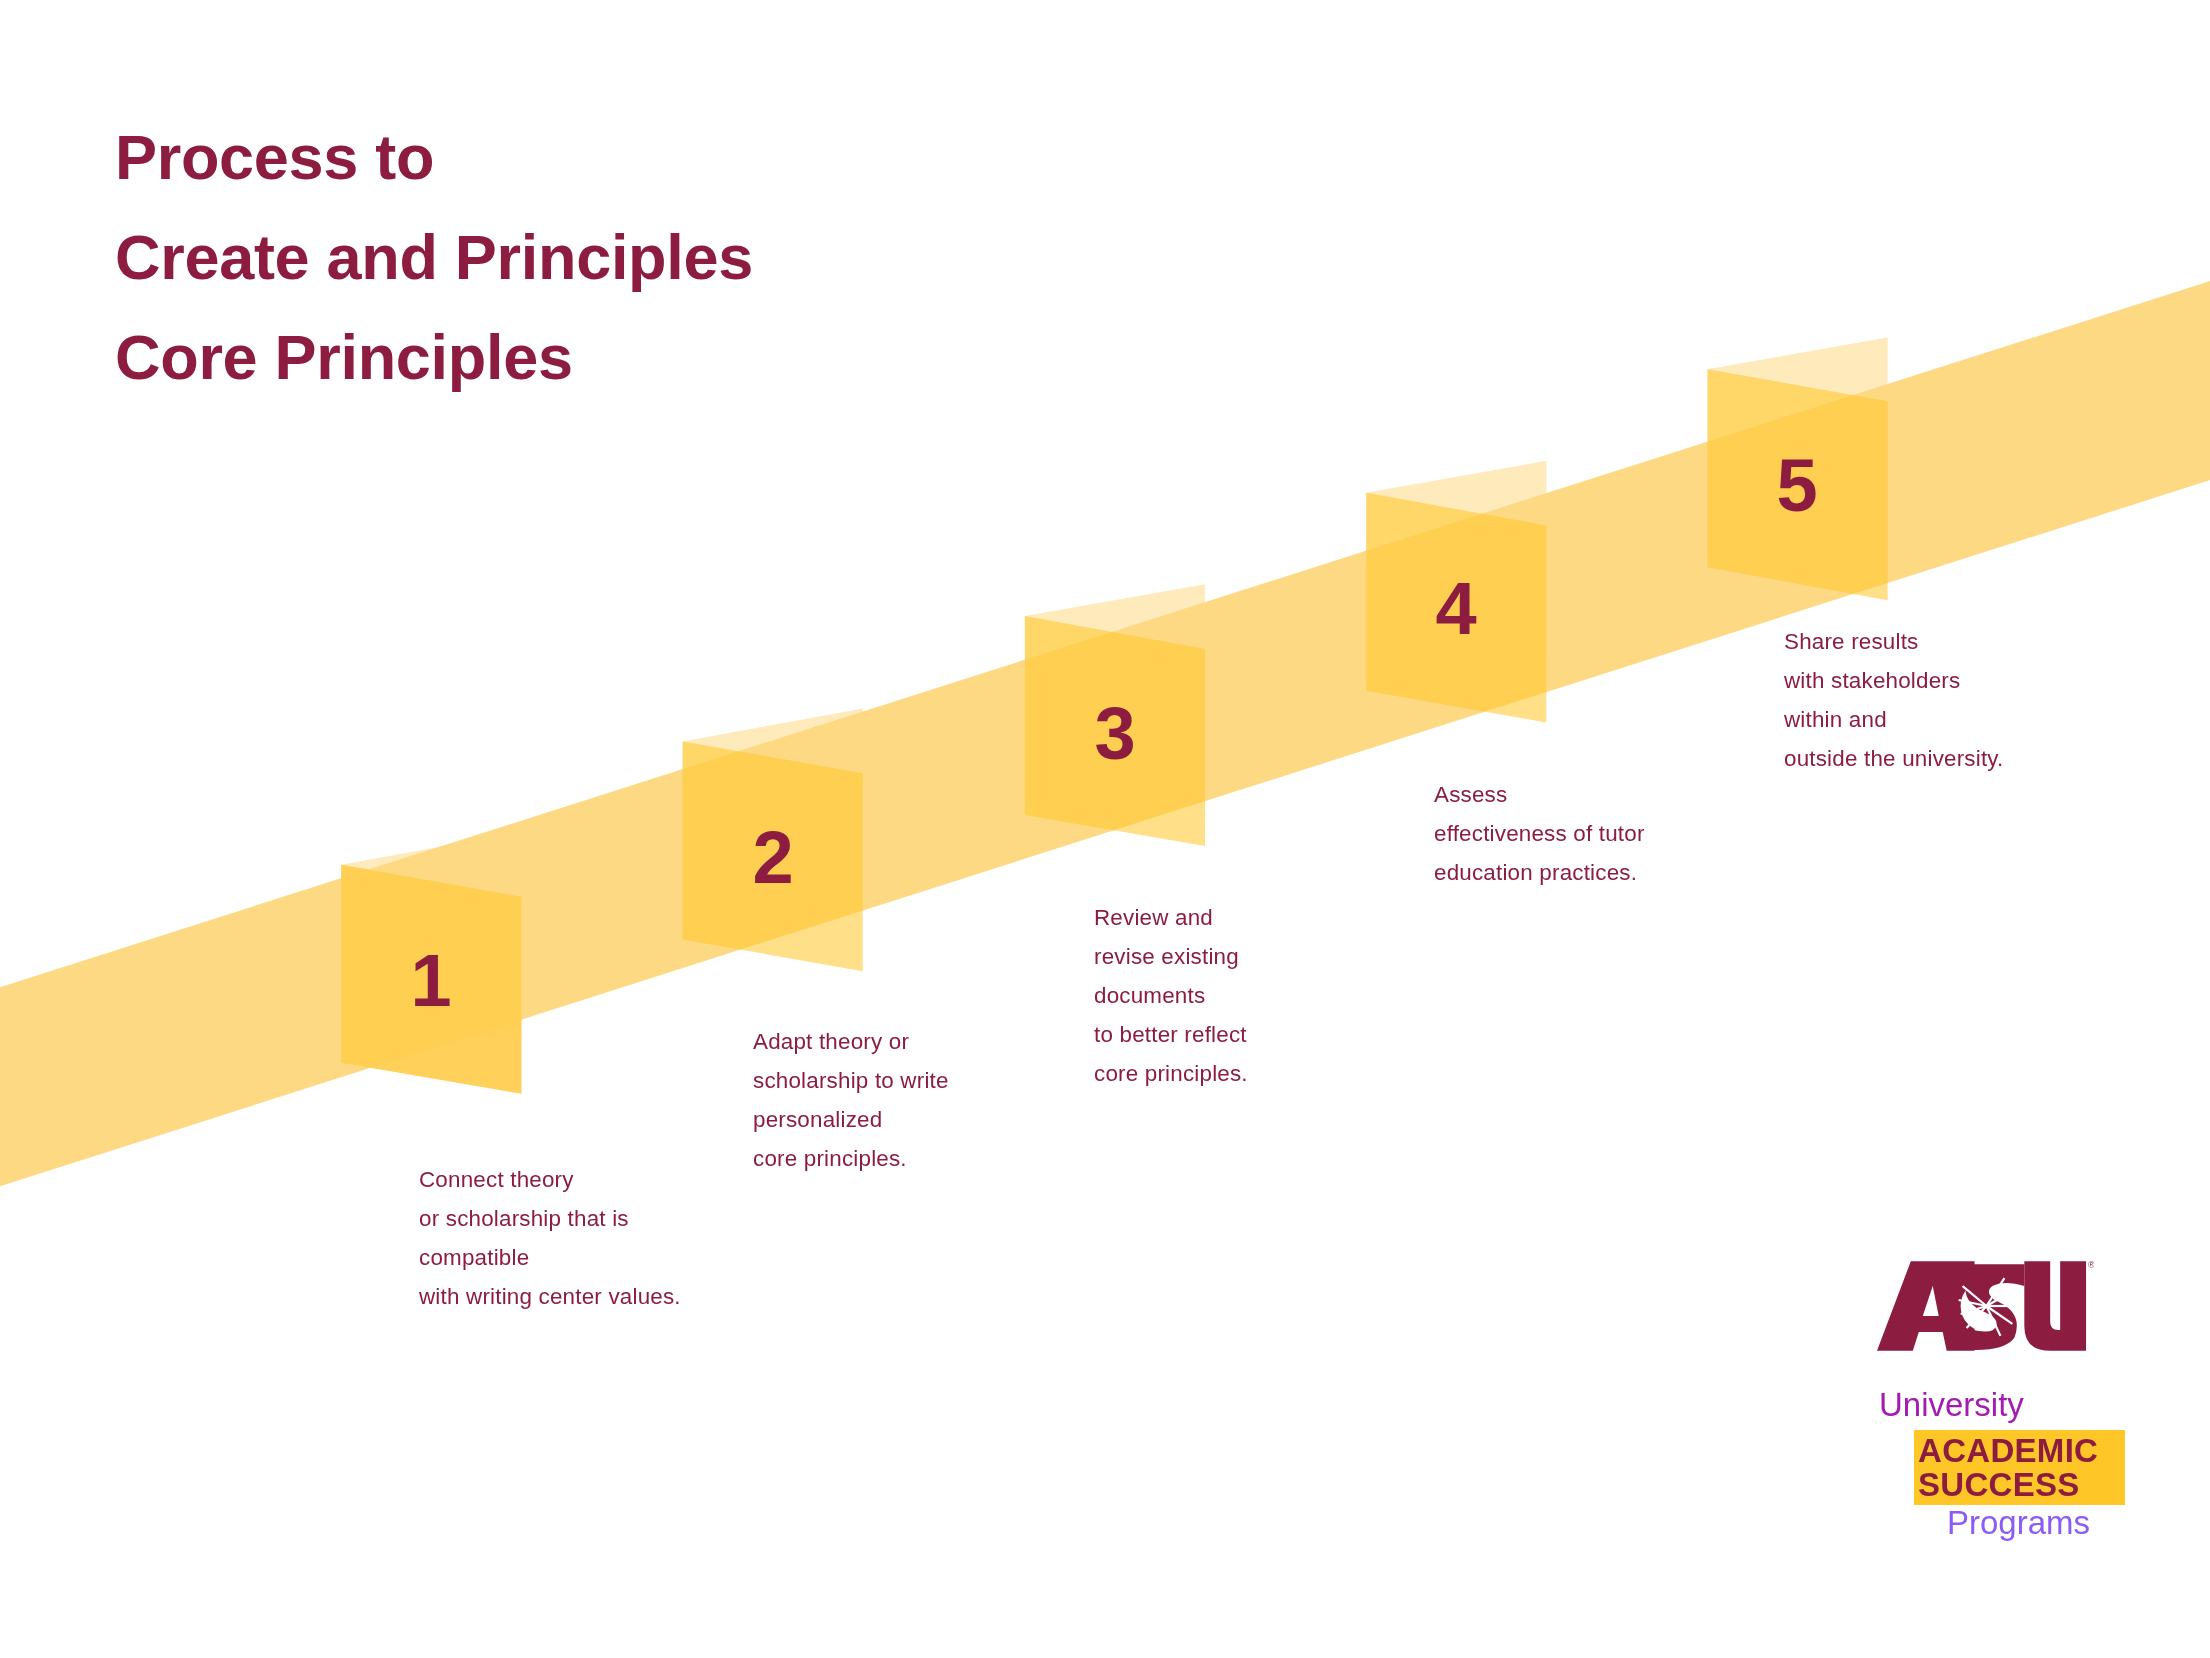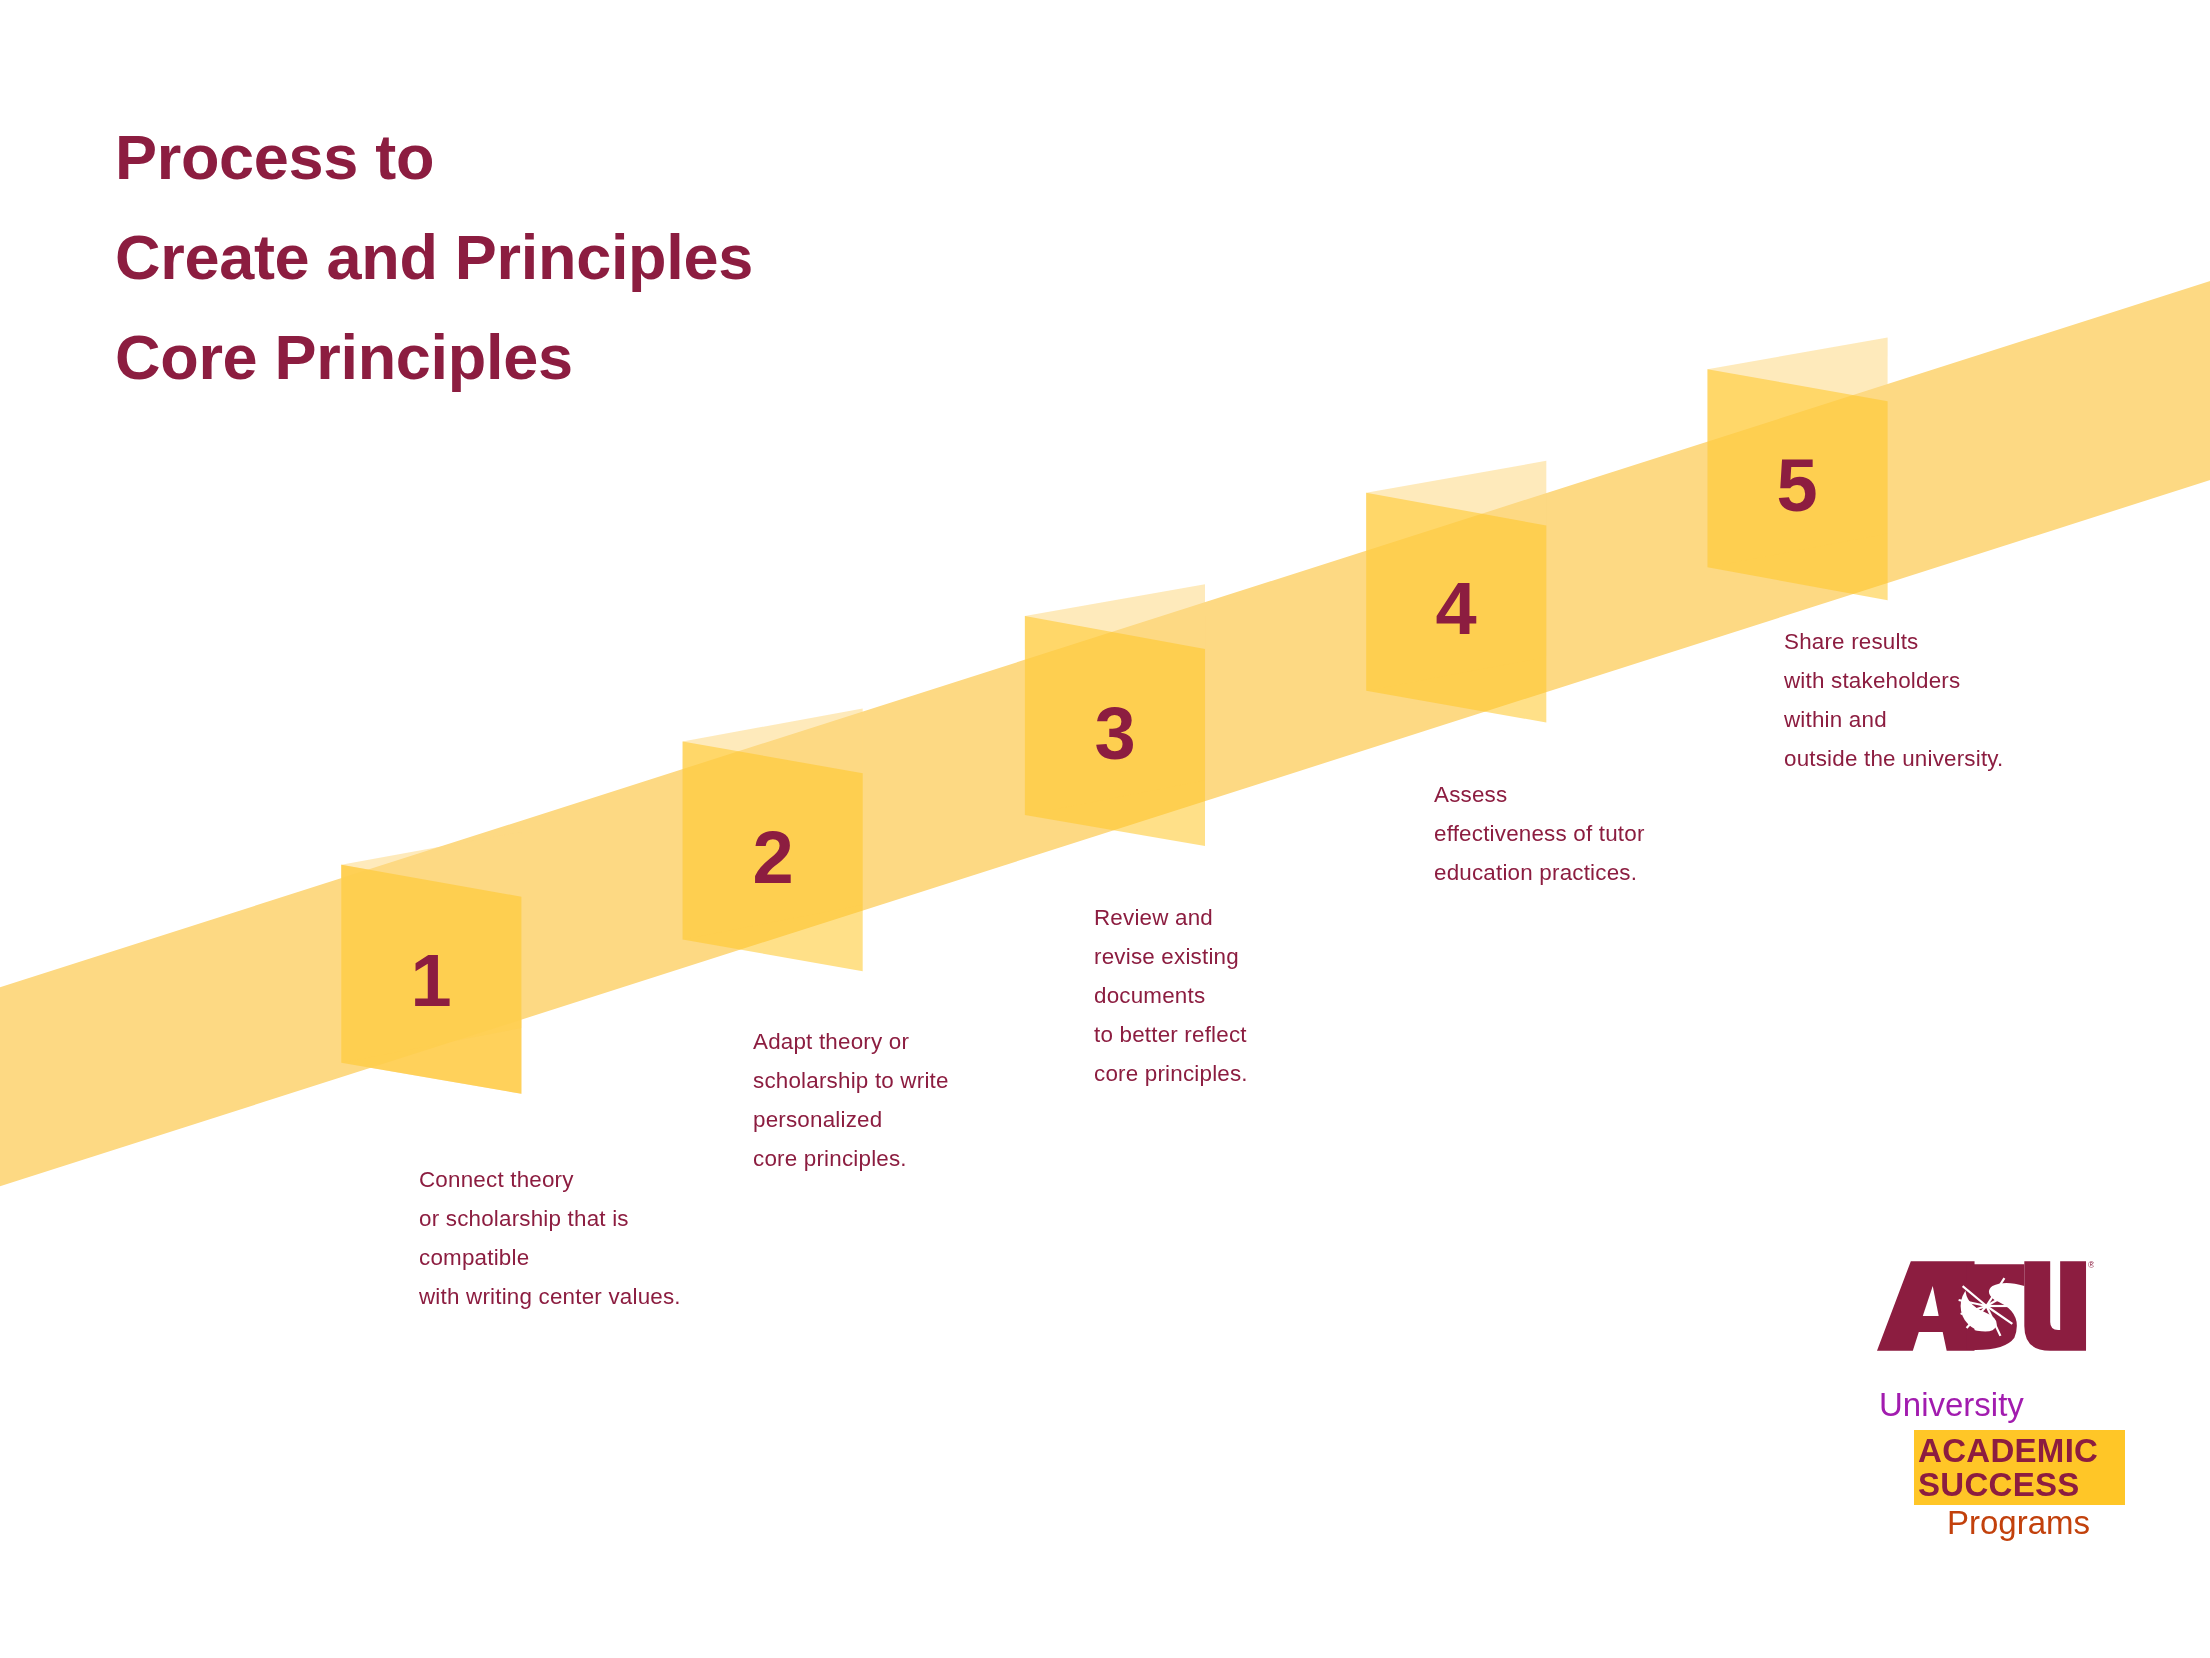--- a/index.html
+++ b/index.html
@@ -8,21 +8,21 @@
   .title span { display:block; }
   svg.flow { position:absolute; left:0; top:0; }
   .num { position:absolute; width:180px; text-align:center; color:#8C1D40; font-family:"Liberation Sans", sans-serif; font-weight:700; font-size:74px; line-height:80px; }
   .step-text { position:absolute; color:#8C1D40; font-family:"Liberation Sans", sans-serif; font-size:22.4px; line-height:39px; letter-spacing:0.2px; }
   .step-text span { display:block; white-space:nowrap; }
   .logo { position:absolute; left:1875px; top:1256px; width:219px; }
   .logo-univ { position:absolute; left:4px; top:129px; color:#a21caf; font-size:33px; line-height:40px; font-family:"Liberation Sans", sans-serif; }
   .logo-box { position:absolute; left:6px; top:174px; width:211px; height:75px; background:#FFC627;margin-left:33px; }
   .logo-box span { display:block; color:#8C1D40; font-weight:700; font-size:33px; line-height:34px; padding-left:4px; letter-spacing:0.3px; font-family:"Liberation Sans", sans-serif; }
   .logo-box span:first-child { margin-top:4px; }
-  .logo-prog { position:absolute; right:4px; top:247px; color:#c2410c; font-size:33px; line-height:40px; font-family:"Liberation Sans", sans-serif; }
+  .logo-prog { position:absolute; right:4px; top:247px; color:#8b5cf6; font-size:33px; line-height:40px; font-family:"Liberation Sans", sans-serif; }
 </style>
 </head>
 <body>
 
 <h1 class="title">
   <span>Process to</span>
   <span>Create and Principles</span>
   <span>Core Principles</span>
 </h1>
 

